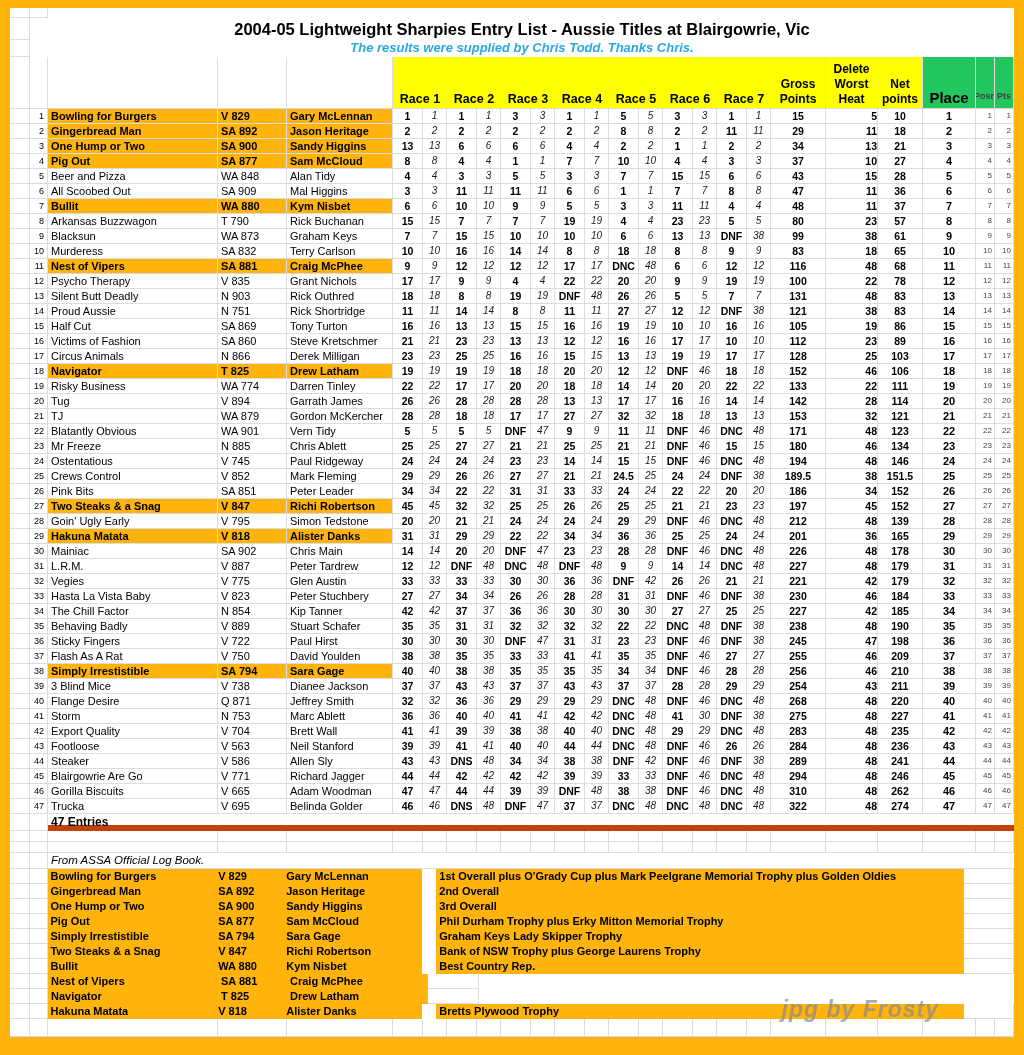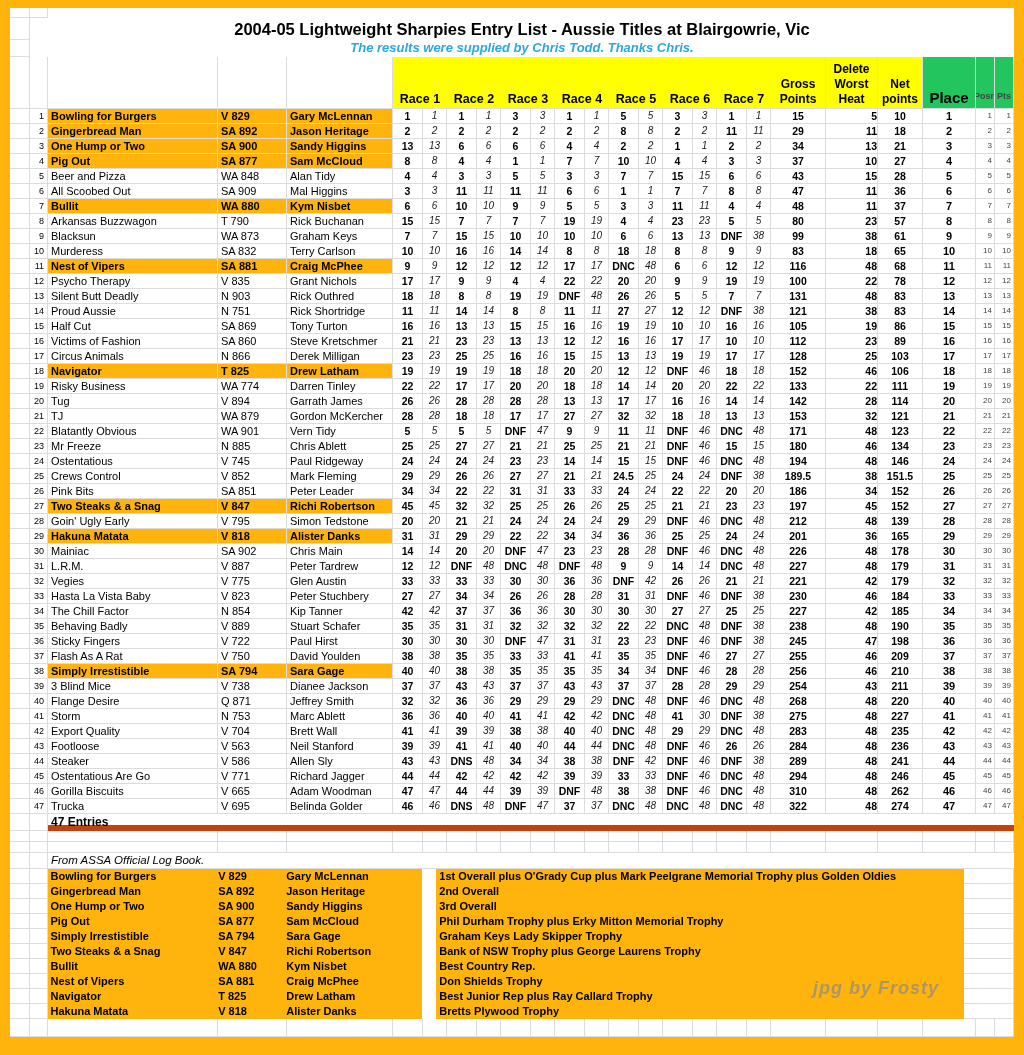--- a/index.html
+++ b/index.html
@@ -52,21 +52,21 @@
   
   #footer-wrap{position:relative;}
   .f-row{display:flex;height:15px;}
   .f-orange{background:#FFB40D;font-weight:bold;font-size:11px;line-height:15px;box-sizing:border-box;
             overflow:hidden;white-space:nowrap;height:100%;}
   .f-name{width:170px;padding-left:3px;}
   .f-sail{width:69px;padding-left:3px;}
   .f-skip{width:141px;padding-left:3px;}
   .f-award{width:535px;padding-left:3px;margin-left:14px;}
   .f-right{width:51px;}
-  #watermark{position:absolute;right:75px;bottom:38px;font-size:18px;font-weight:bold;font-style:italic;
+  #watermark{position:absolute;right:75px;bottom:14px;font-size:23px;font-weight:bold;font-style:italic;
              color:#8A8A8A;opacity:0.7;letter-spacing:1px;}
 </style>
 </head>
 <body>
 
 <div id="frame">
   <div id="sheet">
 
     <div class="row sp10">
       <div class="cell c-margin"></div>
@@ -1302,21 +1302,21 @@
           <div class="cell c-gross">289</div>
           <div class="cell c-del">48</div>
           <div class="cell c-net">241</div>
           <div class="cell c-place">44</div>
           <div class="cell c-posn">44</div>
           <div class="cell c-pts">44</div>
         </div>
         <div class="row data-row">
           <div class="cell c-margin"></div>
           <div class="cell c-num">45</div>
-          <div class="cell c-name">Ostentatious Are Go</div>
+          <div class="cell c-name">Blairgowrie Are Go</div>
           <div class="cell c-sail">V 771</div>
           <div class="cell c-skip">Richard Jagger</div>
           <div class="cell c-r">44</div>
           <div class="cell c-ri">44</div>
           <div class="cell c-r">42</div>
           <div class="cell c-ri">42</div>
           <div class="cell c-r">42</div>
           <div class="cell c-ri">42</div>
           <div class="cell c-r">39</div>
           <div class="cell c-ri">39</div>
@@ -1523,30 +1523,28 @@
             <div class="f-orange f-skip">Kym Nisbet</div>
             <div class="f-orange f-award">Best Country Rep.</div>
             <div class="cell f-right"></div>
           </div>
           <div class="f-row">
             <div class="cell c-margin"></div>
             <div class="cell c-num"></div>
             <div class="f-orange f-name">Nest of Vipers</div>
             <div class="f-orange f-sail">SA 881</div>
             <div class="f-orange f-skip">Craig McPhee</div>
-            <div class="f-orange f-award">Don Shields Trophy</div>
             <div class="cell f-right"></div>
           </div>
           <div class="f-row">
             <div class="cell c-margin"></div>
             <div class="cell c-num"></div>
             <div class="f-orange f-name">Navigator</div>
             <div class="f-orange f-sail">T 825</div>
             <div class="f-orange f-skip">Drew Latham</div>
-            <div class="f-orange f-award">Best Junior Rep plus Ray Callard Trophy</div>
             <div class="cell f-right"></div>
           </div>
           <div class="f-row">
             <div class="cell c-margin"></div>
             <div class="cell c-num"></div>
             <div class="f-orange f-name">Hakuna Matata</div>
             <div class="f-orange f-sail">V 818</div>
             <div class="f-orange f-skip">Alister Danks</div>
             <div class="f-orange f-award">Bretts Plywood Trophy</div>
             <div class="cell f-right"></div>

